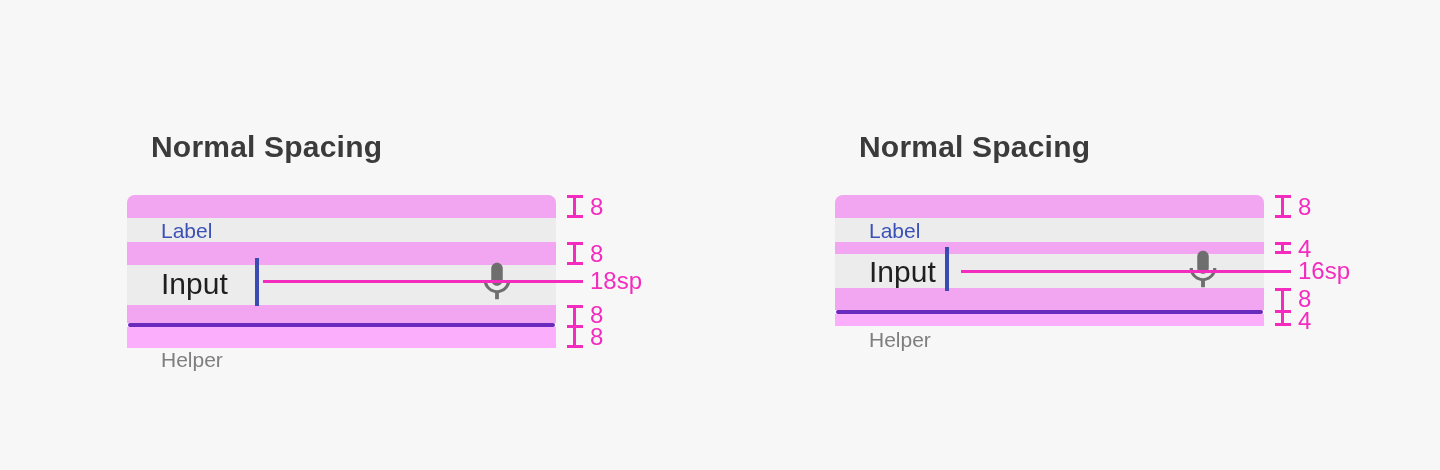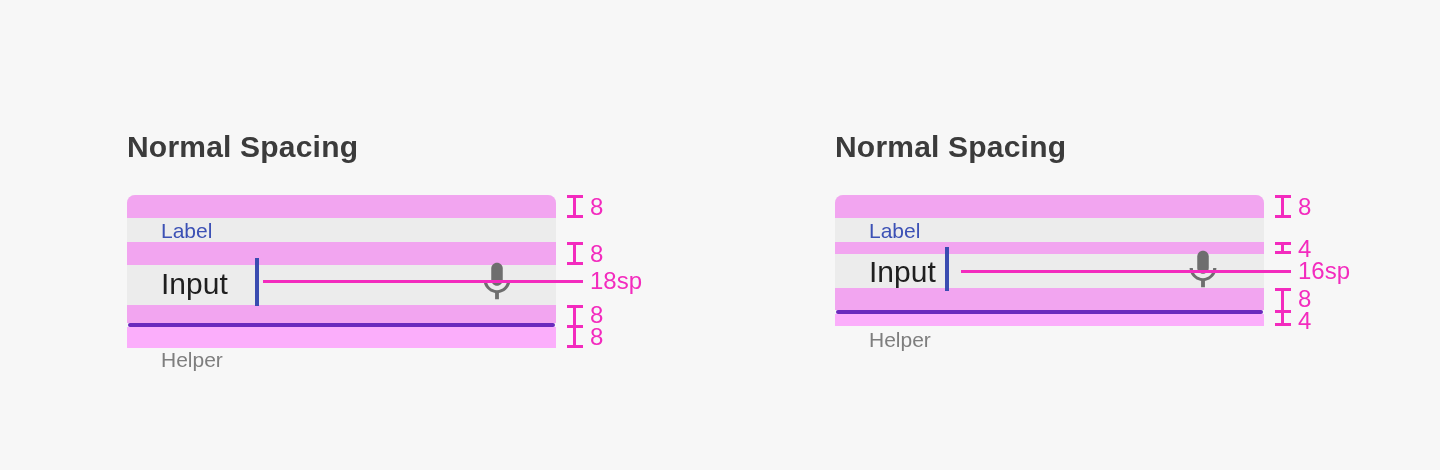--- a/index.html
+++ b/index.html
@@ -12,21 +12,21 @@
   body{
     width:1440px;height:470px;position:relative;overflow:hidden;
     background:var(--background,#F7F7F7);
     font-family:"Liberation Sans","DejaVu Sans",sans-serif;
   }
   .panel{position:absolute;top:105px;width:570px;height:310px;}
   #panel-normal{left:127px;}
   #panel-dense{left:835px;}
   .panel-title{
     font-size:30px;font-weight:700;color:var(--title_text,#3B3B3B);
-    letter-spacing:.2px;line-height:34px;
+    letter-spacing:.2px;line-height:34px;margin-left:24px;
   }
   .diagram{position:absolute;left:0;top:90px;width:570px;height:200px;}
   .field-bg{
     position:absolute;left:0;top:0;width:429px;
     background:var(--field_fill,#ECECEC);border-radius:8px 8px 0 0;
   }
   .bar{position:absolute;left:0;width:429px;background:var(--bar_pink,#F2A5F0);}
   .bar.rounded-top{border-radius:8px 8px 0 0;}
   .bar.bright{background:var(--bar_pink_bright,#FBAEFB);}
   .label-text{position:absolute;left:34px;font-size:21px;color:var(--label_indigo,#3C51B5);}

